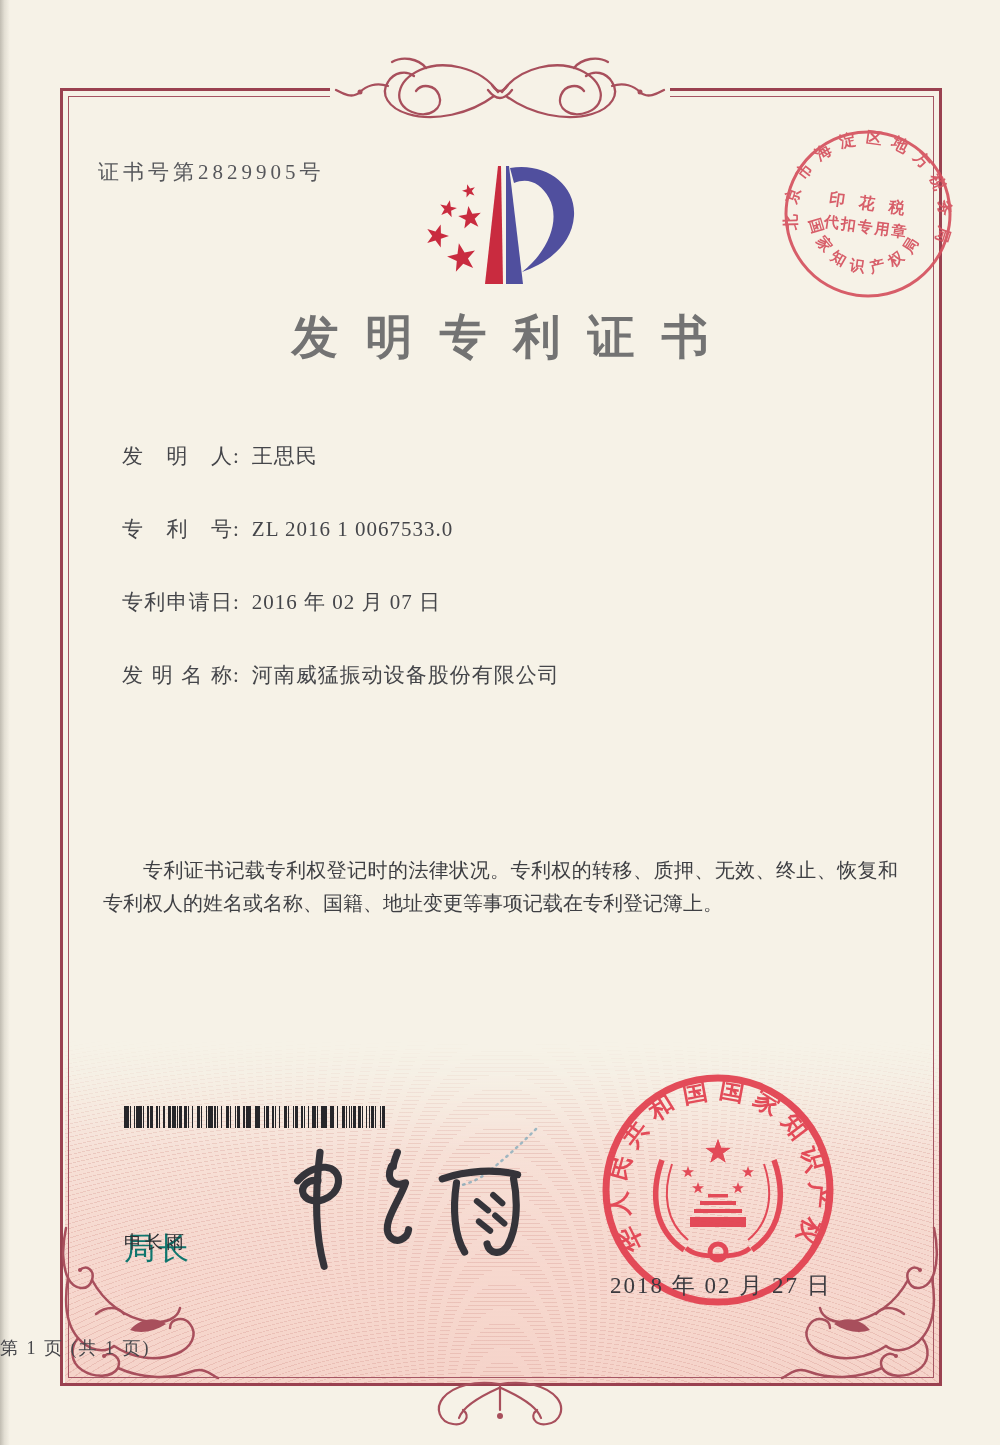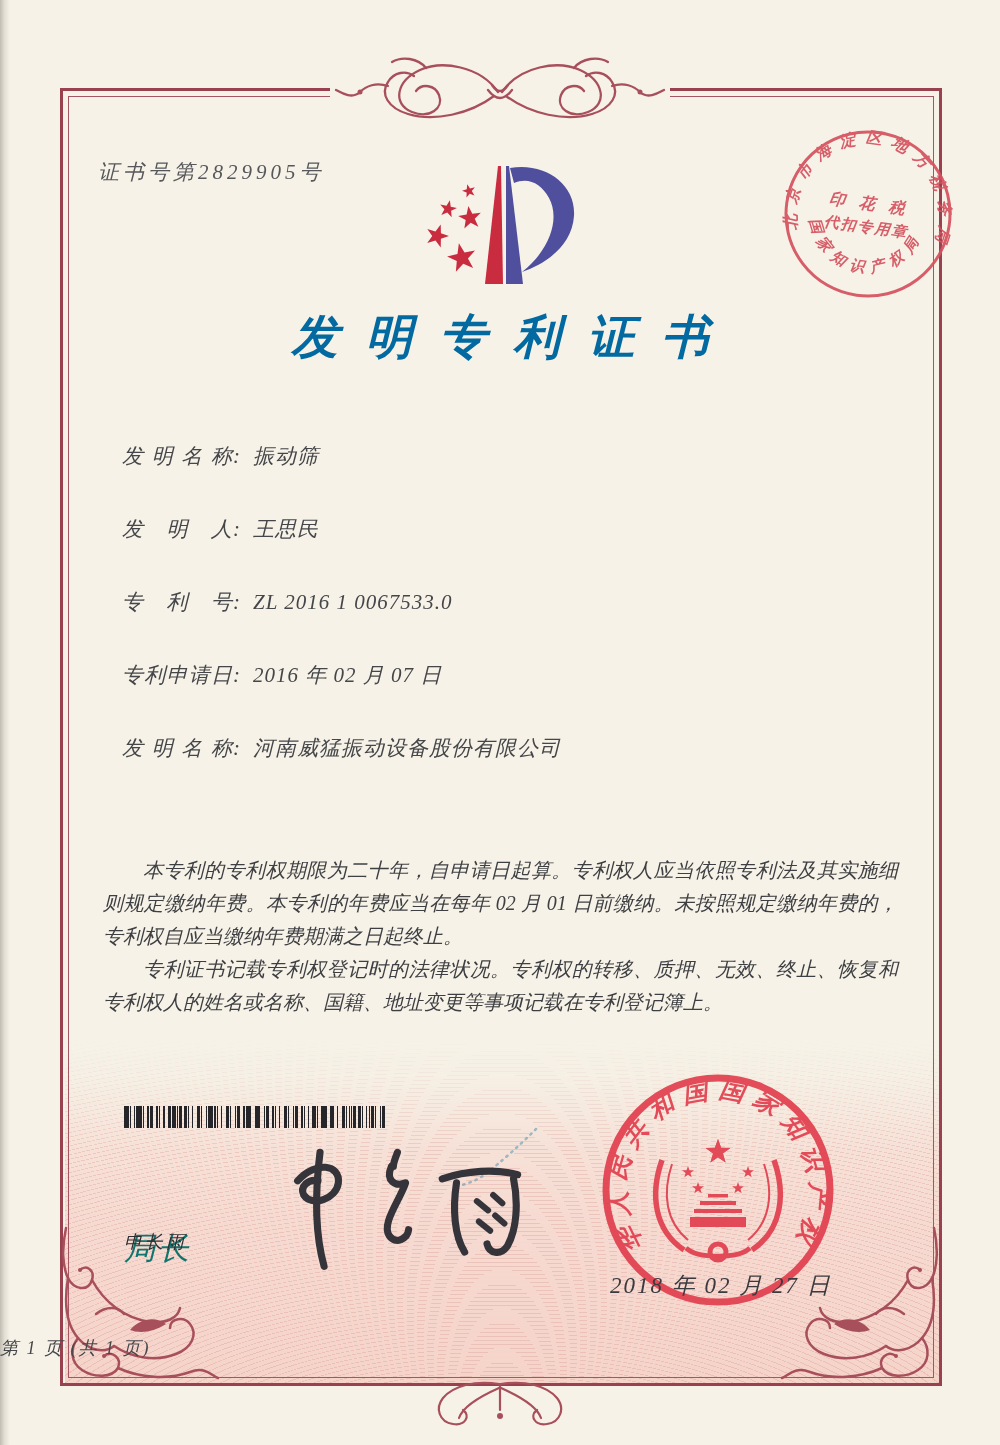--- a/index.html
+++ b/index.html
@@ -1,19 +1,19 @@
 <!DOCTYPE html>
 <html><head>
 <meta charset="utf-8">
 <style>
   html,body{margin:0;padding:0;}
   body{width:1000px;height:1445px;position:relative;overflow:hidden;
        background:#f6f2e7;
        font-family:"Liberation Serif","DejaVu Serif",serif;}
-  .abs{position:absolute;font-style:italic;}
+  .abs{position:absolute;}
   
   .scan-edge{left:0;top:0;width:10px;height:1445px;
     background:linear-gradient(90deg,rgba(140,136,126,.5),rgba(190,186,174,.35) 45%,rgba(0,0,0,0));z-index:1;}
   
   .frame-outer{left:60px;top:88px;width:876px;height:1292px;border:3px solid #9a4150;z-index:2;}
   .frame-inner{left:68px;top:96px;width:864px;height:1280px;border:1.5px solid #a65563;z-index:2;}
   
   .pink-zone{left:65px;top:1040px;width:874px;height:343px;z-index:1;
     background:
       repeating-radial-gradient(1200px 520px at 50% 132%, rgba(203,130,122,.25) 0 1.5px, rgba(203,130,122,0) 1.5px 9px),
@@ -24,21 +24,21 @@
   .orn svg{display:block;width:100%;height:100%;}
   .orn-top{left:330px;top:52px;width:340px;height:92px;background:#f6f2e7;}
   .orn-bl{left:60px;top:1226px;width:160px;height:160px;}
   .orn-br{left:780px;top:1226px;width:160px;height:160px;transform:scaleX(-1);}
   .orn-bc{left:415px;top:1370px;width:170px;height:64px;}
   .content{z-index:5;}
   .cert-no{left:98px;top:158px;font-size:21px;letter-spacing:4px;color:#56575b;}
   .logo{left:383px;top:146px;width:252px;height:150px;z-index:4;}
   .logo svg{width:100%;height:100%;display:block;}
   .title{left:0;top:306px;width:1000px;text-align:center;font-size:47px;font-weight:600;
-         letter-spacing:27px;padding-left:27px;box-sizing:border-box;color:#0369a1;}
+         letter-spacing:27px;padding-left:27px;box-sizing:border-box;color:#737373;}
   .stamp{left:770px;top:116px;width:196px;height:196px;opacity:.92;z-index:4;}
   .stamp svg{width:100%;height:100%;display:block;}
   .fields{left:122px;top:441px;width:780px;font-size:21px;color:#45464a;}
   .frow{margin:0 0 43px 0;line-height:30px;white-space:nowrap;}
   .flabel{display:inline-block;width:110px;text-align:justify;text-align-last:justify;}
   .fcolon{display:inline-block;margin-left:1px;}
   .fvalue{margin-left:13px;letter-spacing:1px;}
   .paras{left:103px;top:854px;width:795px;font-size:20px;line-height:33px;color:#3e3f43;text-align:justify;}
   .paras p{margin:0;text-indent:2em;}
   .barcode{left:124px;top:1106px;width:258px;height:22px;border-left:3px solid #26262a;z-index:5;
@@ -158,38 +158,34 @@
       <text x="98" y="116" font-size="15" text-anchor="middle" style="letter-spacing:2px" font-weight="bold">代扣专用章</text>
       <text font-size="15" style="letter-spacing:7px" font-weight="bold">
         <textPath href="#stBot" startOffset="50%" text-anchor="middle">国家知识产权局</textPath>
       </text>
     </g>
   </svg>
 </div>
 
 <div class="abs content fields">
   <div class="frow">
-    <span class="flabel">发明名称</span><span class="fcolon">:</span><span class="fvalue">振动筛</span>
-  </div>
-  <div class="frow">
     <span class="flabel">发明人</span><span class="fcolon">:</span><span class="fvalue">王思民</span>
   </div>
   <div class="frow">
     <span class="flabel">专利号</span><span class="fcolon">:</span><span class="fvalue">ZL 2016 1 0067533.0</span>
   </div>
   <div class="frow">
     <span class="flabel">专利申请日</span><span class="fcolon">:</span><span class="fvalue">2016 年 02 月 07 日</span>
   </div>
   <div class="frow">
     <span class="flabel">发明名称</span><span class="fcolon">:</span><span class="fvalue">河南威猛振动设备股份有限公司</span>
   </div>
 </div>
 
 <div class="abs content paras">
-  <p>本专利的专利权期限为二十年，自申请日起算。专利权人应当依照专利法及其实施细则规定缴纳年费。本专利的年费应当在每年 02 月 01 日前缴纳。未按照规定缴纳年费的，专利权自应当缴纳年费期满之日起终止。</p>
   <p>专利证书记载专利权登记时的法律状况。专利权的转移、质押、无效、终止、恢复和专利权人的姓名或名称、国籍、地址变更等事项记载在专利登记簿上。</p>
 </div>
 
 <div class="abs barcode"></div>
 <div class="abs scribble">
   <svg viewBox="0 0 110 75" fill="none">
     <path d="M96,6 C80,22 60,40 44,52 C36,58 24,62 14,64" stroke="#6f9fb5" stroke-width="2.5" stroke-dasharray="1.5 5" opacity="0.65" stroke-linecap="round"></path>
   </svg>
 </div>
 

